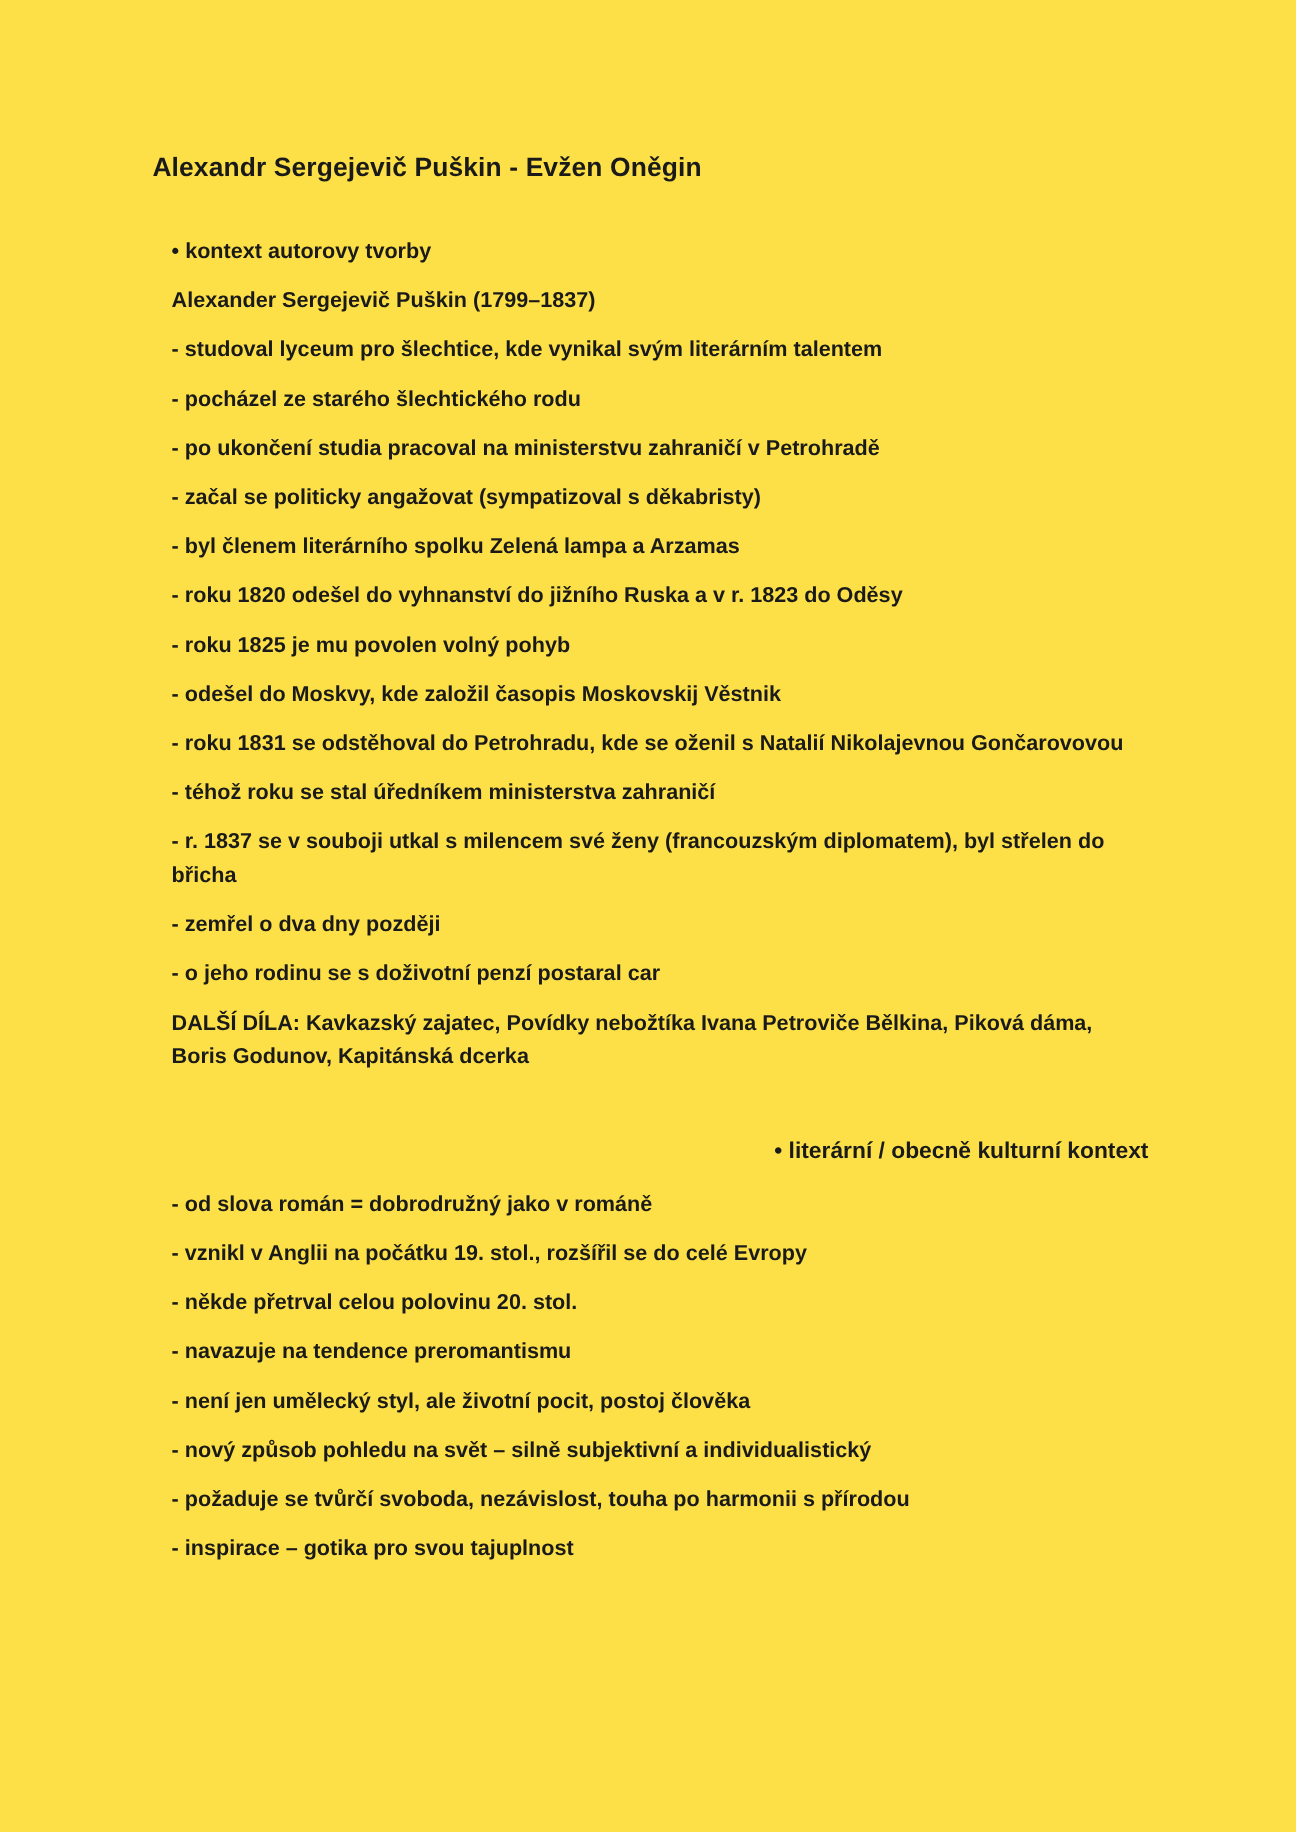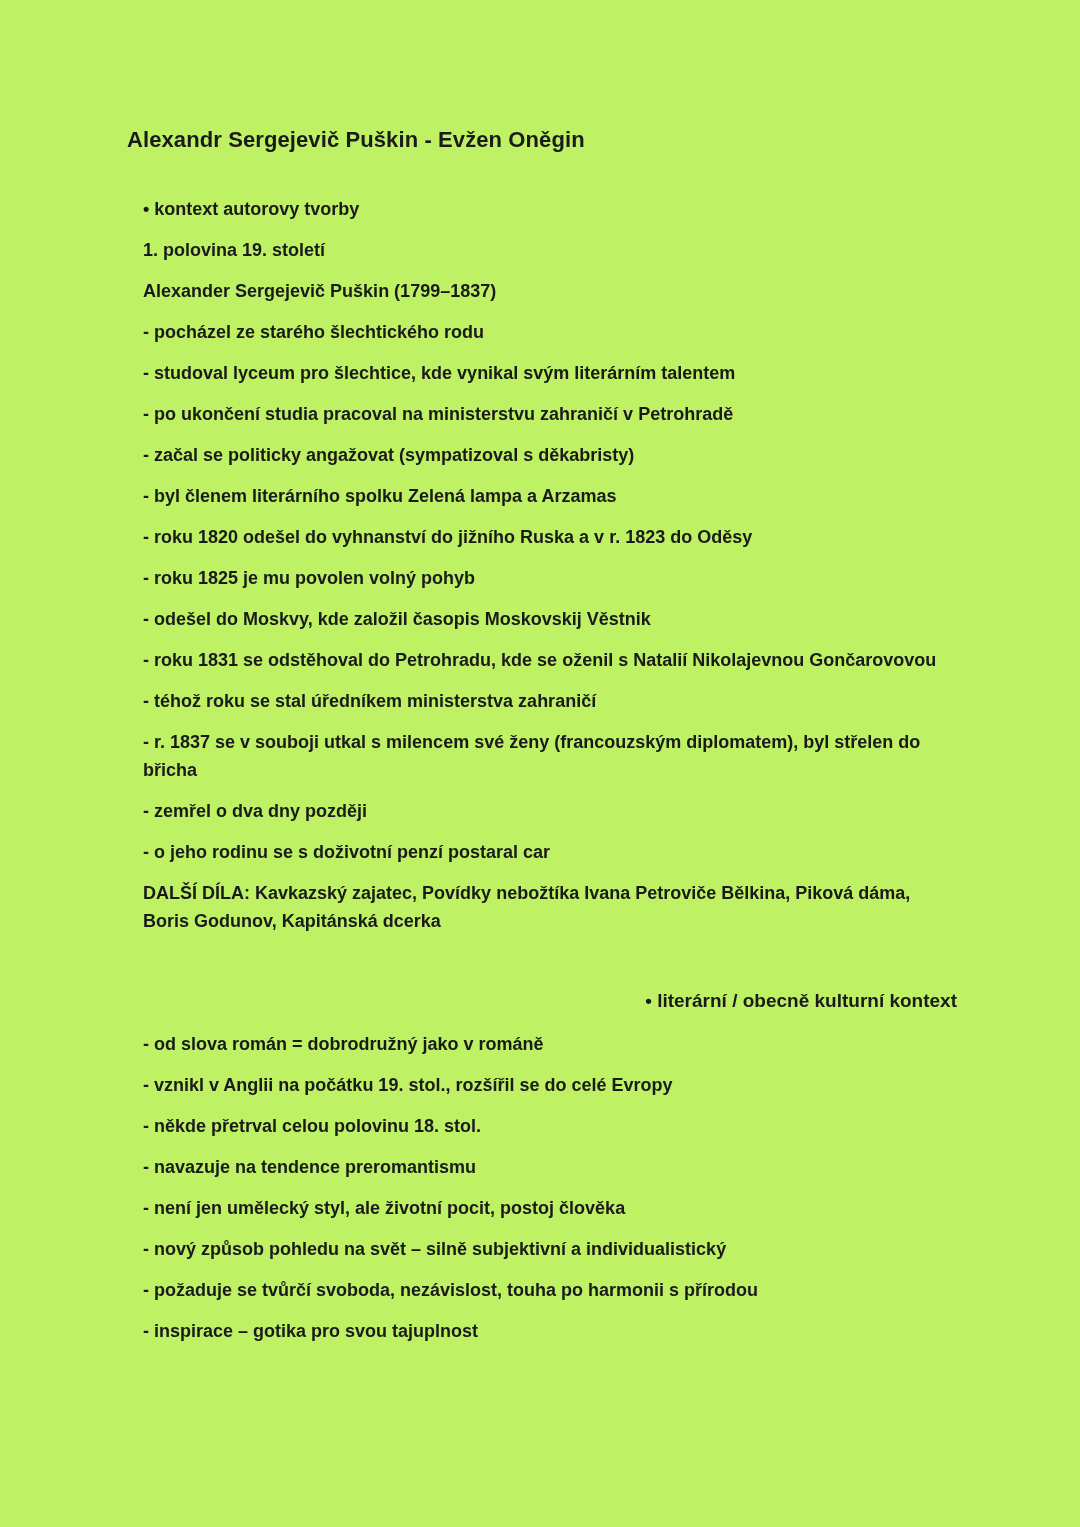--- a/index.html
+++ b/index.html
@@ -12,21 +12,21 @@
     height: 1527px;
     overflow: hidden;
     font-family: "Liberation Sans", "DejaVu Sans", sans-serif;
     color: #1a1a1a;
   }
   .page {
     box-sizing: border-box;
     width: 1080px;
     height: 1527px;
     padding: 125px 123px 0 127px;
-    background: #bef264;
+    background: #fde047;
   }
   .doc-title {
     font-size: 22px;
     font-weight: bold;
     line-height: 30px;
     margin: 0 0 40px 0;
     letter-spacing: 0.1px;
   }
   .section-heading {
     font-size: 19px;
@@ -47,41 +47,40 @@
 </style>
 </head>
 <body>
 
 <div class="page">
 
   <h1 class="doc-title">Alexandr Sergejevič Puškin - Evžen Oněgin</h1>
 
 
   <p class="doc-line">• kontext autorovy tvorby</p>
-  <p class="doc-line">1. polovina 19. století</p>
   <p class="doc-line">Alexander Sergejevič Puškin (1799–1837)</p>
+  <p class="doc-line">- studoval lyceum pro šlechtice, kde vynikal svým literárním talentem</p>
   <p class="doc-line">- pocházel ze starého šlechtického rodu</p>
-  <p class="doc-line">- studoval lyceum pro šlechtice, kde vynikal svým literárním talentem</p>
   <p class="doc-line">- po ukončení studia pracoval na ministerstvu zahraničí v Petrohradě</p>
   <p class="doc-line">- začal se politicky angažovat (sympatizoval s děkabristy)</p>
   <p class="doc-line">- byl členem literárního spolku Zelená lampa a Arzamas</p>
   <p class="doc-line">- roku 1820 odešel do vyhnanství do jižního Ruska a v r. 1823 do Oděsy</p>
   <p class="doc-line">- roku 1825 je mu povolen volný pohyb</p>
   <p class="doc-line">- odešel do Moskvy, kde založil časopis Moskovskij Věstnik</p>
   <p class="doc-line">- roku 1831 se odstěhoval do Petrohradu, kde se oženil s Natalií Nikolajevnou Gončarovovou</p>
   <p class="doc-line">- téhož roku se stal úředníkem ministerstva zahraničí</p>
   <p class="doc-line">- r. 1837 se v souboji utkal s milencem své ženy (francouzským diplomatem), byl střelen do břicha</p>
   <p class="doc-line">- zemřel o dva dny později</p>
   <p class="doc-line">- o jeho rodinu se s doživotní penzí postaral car</p>
   <p class="doc-line">DALŠÍ DÍLA: Kavkazský zajatec, Povídky nebožtíka Ivana Petroviče Bělkina, Piková dáma, Boris Godunov, Kapitánská dcerka</p>
 
   <h2 class="section-heading spaced">• literární / obecně kulturní kontext</h2>
 
   <p class="doc-line">- od slova román = dobrodružný jako v románě</p>
   <p class="doc-line">- vznikl v Anglii na počátku 19. stol., rozšířil se do celé Evropy</p>
-  <p class="doc-line">- někde přetrval celou polovinu 18. stol.</p>
+  <p class="doc-line">- někde přetrval celou polovinu 20. stol.</p>
   <p class="doc-line">- navazuje na tendence preromantismu</p>
   <p class="doc-line">- není jen umělecký styl, ale životní pocit, postoj člověka</p>
   <p class="doc-line">- nový způsob pohledu na svět – silně subjektivní a individualistický</p>
   <p class="doc-line">- požaduje se tvůrčí svoboda, nezávislost, touha po harmonii s přírodou</p>
   <p class="doc-line">- inspirace – gotika pro svou tajuplnost</p>
 
 </div>
 
 </body></html>

